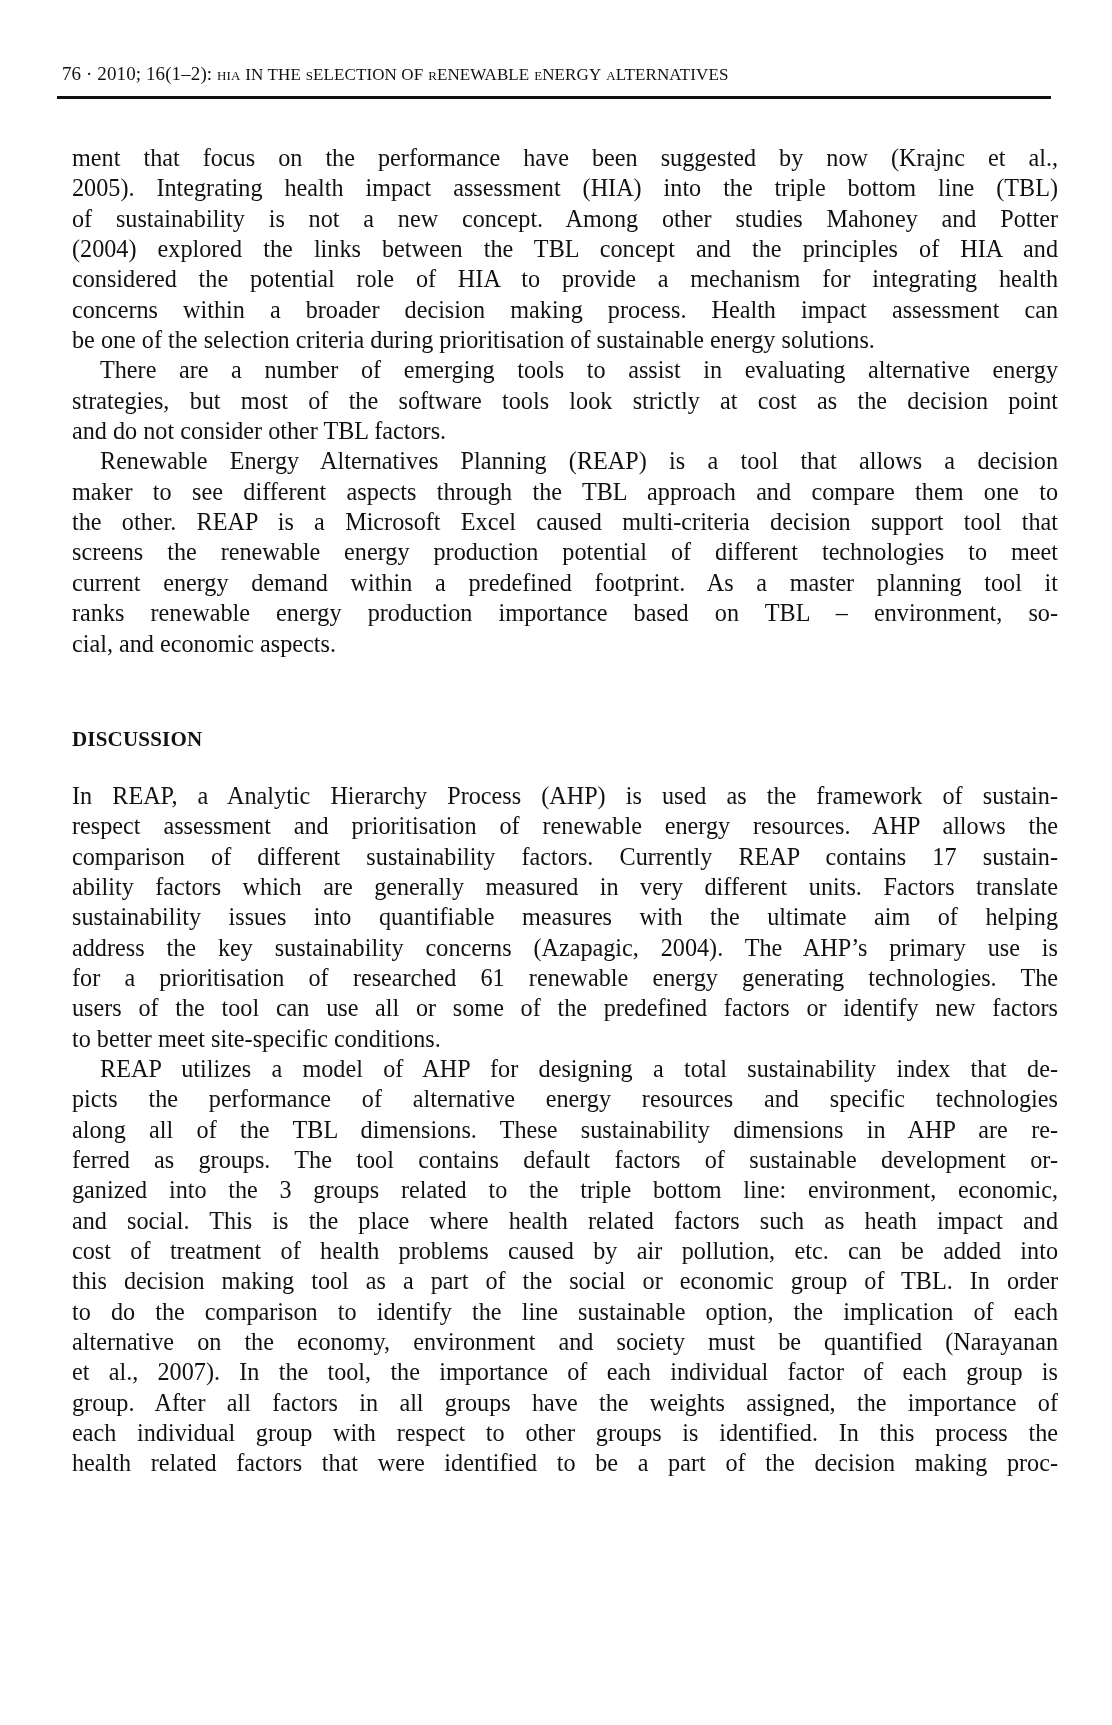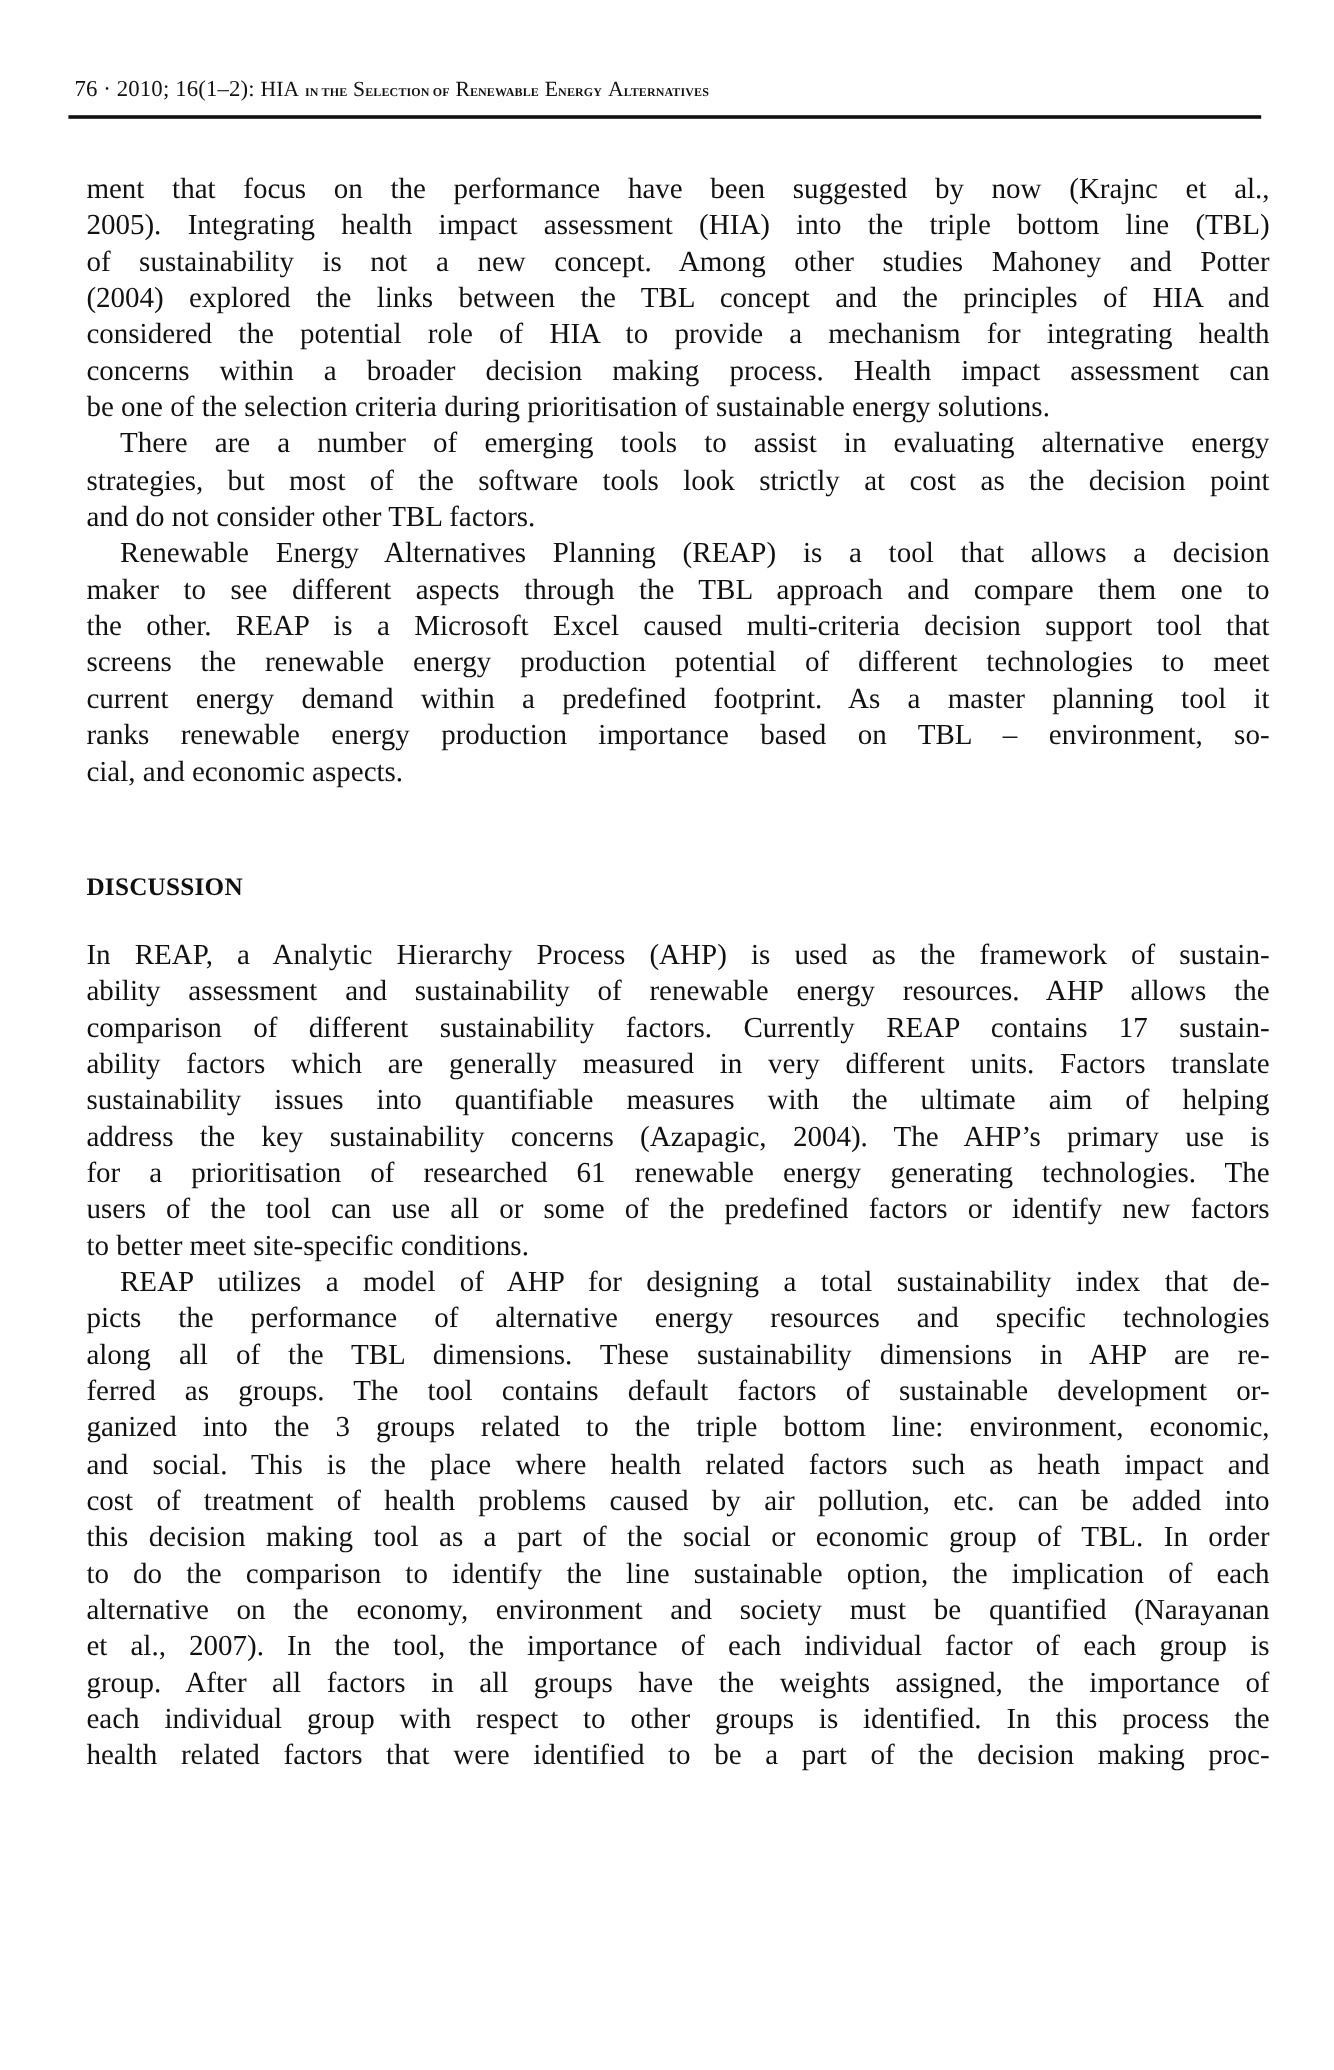--- a/index.html
+++ b/index.html
@@ -1,21 +1,21 @@
 <!DOCTYPE html>
 <html><head>
 <meta charset="utf-8">
 <style>
   html, body { margin: 0; padding: 0; background: #ffffff; }
   body { width: 1112px; height: 1725px; position: relative; overflow: hidden;
          font-family: "Liberation Serif", serif; color: #111111; }
   .header { position: absolute; left: 62px; top: 62px; width: 986px;
             font-size: 19px; line-height: 24px; letter-spacing: 0.1px; white-space: nowrap; }
-  .header .sc-big { font-size: 18px; }
-  .header .sc-small { font-size: 10px; font-weight: bold; }
+  .header .sc-big { font-size: 13px; }
+  .header .sc-small { font-size: 17px; }
   .rule { position: absolute; left: 57px; top: 96px; width: 994px; height: 3px; background: #111; }
   .body { position: absolute; left: 72px; top: 143px; width: 986px; font-size: 24.2px; }
   .line { height: 30.35px; line-height: 30.35px; text-align: justify; text-align-last: justify; white-space: nowrap; overflow: visible; }
   .line.last { text-align-last: left; }
   .line.indent { text-indent: 28px; }
   .gap-heading-top { height: 62px; }
   .heading { height: 36px; line-height: 36px; font-weight: bold; font-size: 21px; letter-spacing: 0.2px; }
   .gap-heading-bottom { height: 24px; }
 </style>
 </head>
@@ -51,21 +51,21 @@
       <div class="line" style="white-space: normal; overflow: hidden;">screens the renewable energy production potential of different technologies to meet</div>
       <div class="line" style="white-space: normal; overflow: hidden;">current energy demand within a predefined footprint. As a master planning tool it</div>
       <div class="line" style="white-space: normal; overflow: hidden;">ranks renewable energy production importance based on TBL – environment, so-</div>
       <div class="line last" style="white-space: normal; overflow: hidden;">cial, and economic aspects.</div>
     </div>
     <div class="gap-heading-top"></div>
     <div class="heading">DISCUSSION</div>
     <div class="gap-heading-bottom"></div>
     <div>
       <div class="line" style="white-space: normal; overflow: hidden;">In REAP, a Analytic Hierarchy Process (AHP) is used as the framework of sustain-</div>
-      <div class="line" style="white-space: normal; overflow: hidden;">ability assessment and sustainability of renewable energy resources. AHP allows the</div>
+      <div class="line" style="white-space: normal; overflow: hidden;">respect assessment and prioritisation of renewable energy resources. AHP allows the</div>
       <div class="line" style="white-space: normal; overflow: hidden;">comparison of different sustainability factors. Currently REAP contains 17 sustain-</div>
       <div class="line" style="white-space: normal; overflow: hidden;">ability factors which are generally measured in very different units. Factors translate</div>
       <div class="line" style="white-space: normal; overflow: hidden;">sustainability issues into quantifiable measures with the ultimate aim of helping</div>
       <div class="line" style="white-space: normal; overflow: hidden;">address the key sustainability concerns (Azapagic, 2004). The AHP’s primary use is</div>
       <div class="line" style="white-space: normal; overflow: hidden;">for a prioritisation of researched 61 renewable energy generating technologies. The</div>
       <div class="line" style="white-space: normal; overflow: hidden;">users of the tool can use all or some of the predefined factors or identify new factors</div>
       <div class="line last" style="white-space: normal; overflow: hidden;">to better meet site-specific conditions.</div>
     </div>
     <div>
       <div class="line indent" style="white-space: normal; overflow: hidden;">REAP utilizes a model of AHP for designing a total sustainability index that de-</div>

